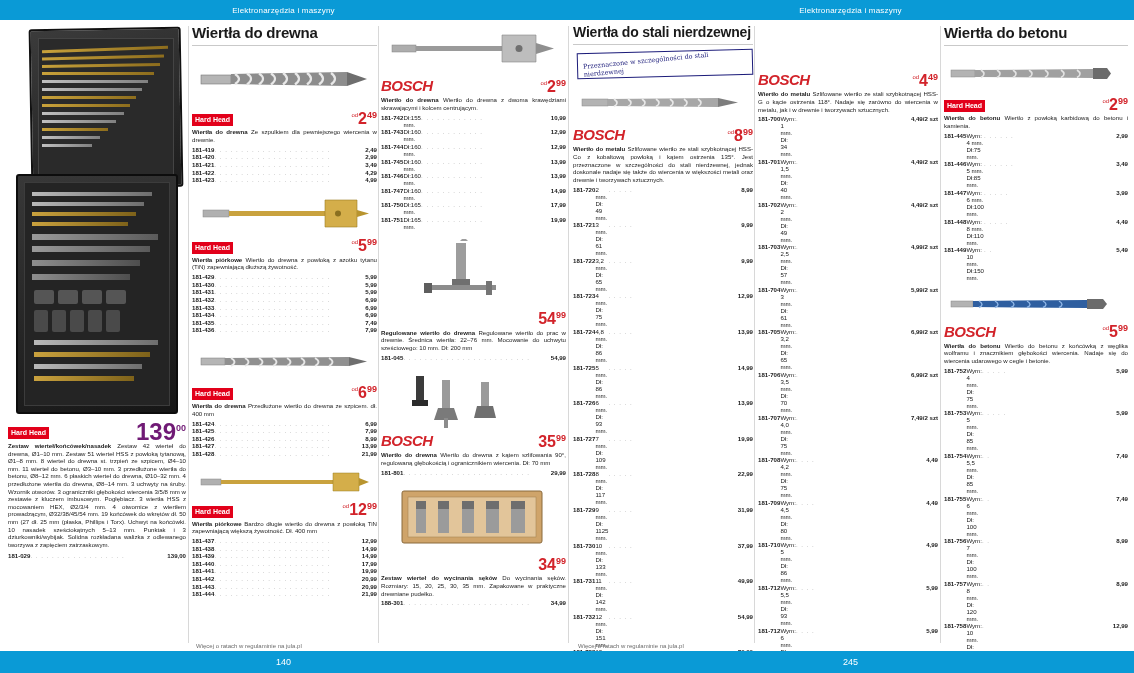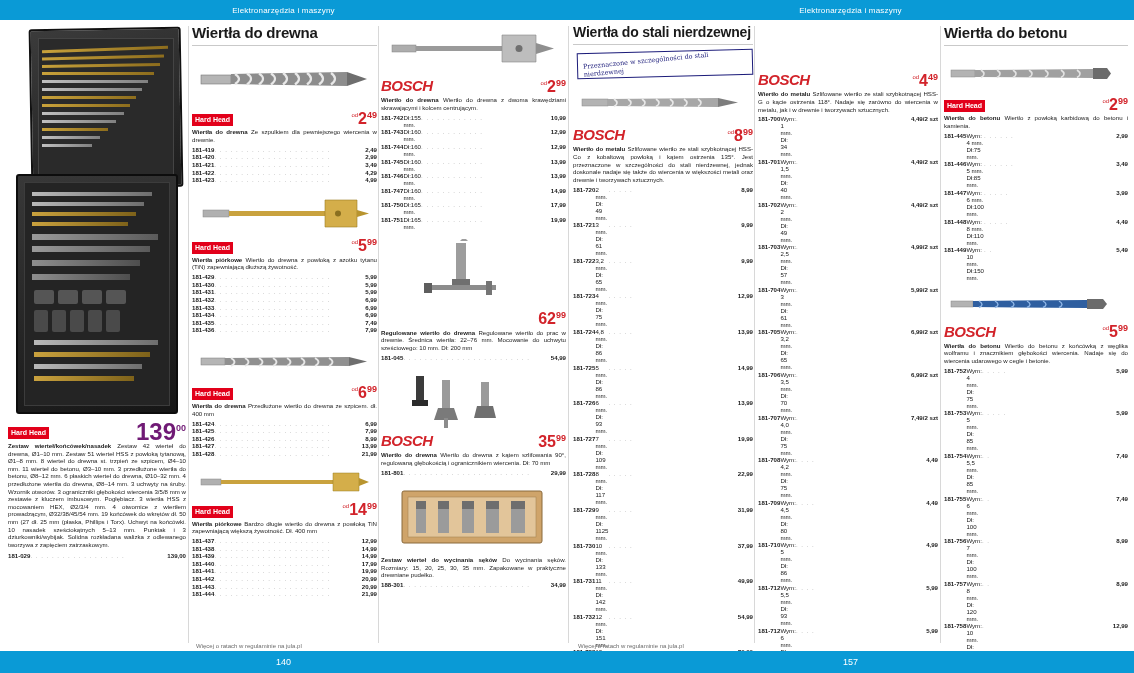--- a/index.html
+++ b/index.html
@@ -333,21 +333,21 @@
         <svg width="175" height="30" viewBox="0 0 175 30">
           <rect x="4" y="12" width="20" height="6" fill="#b0b0b0" stroke="#888" stroke-width=".5"></rect>
           <rect x="24" y="13" width="112" height="4" fill="#c9a23e"></rect>
           <path d="M136 6 L162 6 L162 24 L136 24 Z" fill="#d4ae4a" stroke="#9a7c22" stroke-width=".5"></path>
           <path d="M162 11 L172 15 L162 19 Z" fill="#b8942f"></path>
         </svg>
       </div>
       <div style="display:flex;align-items:flex-end;justify-content:space-between;">
         <span class="brand-hh">Hard Head</span>
         <div class="price">
-          <span class="cur">od</span><span>14</span><span class="dec">99</span>
+          <span class="cur">od</span><span>12</span><span class="dec">99</span>
         </div>
       </div>
       <div class="desc" style="margin-top:2px;">
         <b>Wiertła piórkowe</b>
         <span>Bardzo długie wiertło do drewna z powłoką TiN zapewniającą większą żywotność. Dł. 400 mm</span>
       </div>
       <table class="items" style="margin-top:2px;">
         <tbody>
             <tr>
               <td class="code">181-437</td>
@@ -476,21 +476,21 @@
           <rect x="70" y="4" width="10" height="40" fill="#9d9d9d"></rect>
           <rect x="66" y="40" width="18" height="10" fill="#6f6f6f"></rect>
           <rect x="40" y="46" width="70" height="5" fill="#8c8c8c"></rect>
           <rect x="38" y="44" width="8" height="10" fill="#5e5e5e"></rect>
           <path d="M74 2 L82 2 L78 -2 Z" fill="#9d9d9d"></path>
           <rect x="100" y="42" width="6" height="14" fill="#757575"></rect>
         </svg>
       </div>
       <div style="display:flex;align-items:flex-end;justify-content:flex-end;">
         <div class="price">
-          <span>62</span><span class="dec">99</span>
+          <span>54</span><span class="dec">99</span>
         </div>
       </div>
       <div class="desc" style="margin-top:2px;">
         <b>Regulowane wiertło do drewna</b>
         <span>Regulowane wiertło do prac w drewnie. Średnica wiertła: 22–76 mm. Mocowanie do uchwytu sześciowego: 10 mm. Dł: 200 mm</span>
       </div>
       <table class="items" style="margin-top:2px;">
         <tbody>
             <tr>
               <td class="code">181-045</td>
@@ -544,20 +544,25 @@
           <rect x="76" y="18" width="12" height="32" fill="#9b9b9b"></rect>
           <rect x="100" y="18" width="13" height="32" fill="#9b9b9b"></rect>
           <rect x="125" y="18" width="14" height="32" fill="#9b9b9b"></rect>
           <rect x="30" y="18" width="10" height="8" fill="#6e6e6e"></rect>
           <rect x="52" y="18" width="11" height="8" fill="#6e6e6e"></rect>
           <rect x="76" y="18" width="12" height="8" fill="#6e6e6e"></rect>
           <rect x="100" y="18" width="13" height="8" fill="#6e6e6e"></rect>
           <rect x="125" y="18" width="14" height="8" fill="#6e6e6e"></rect>
         </svg>
       </div>
+      <div style="display:flex;align-items:flex-end;justify-content:flex-end;">
+        <div class="price">
+          <span>34</span><span class="dec">99</span>
+        </div>
+      </div>
       <div class="desc" style="margin-top:2px;">
         <b>Zestaw wierteł do wycinania sęków</b>
         <span>Do wycinania sęków. Rozmiary: 15, 20, 25, 30, 35 mm. Zapakowane w praktyczne drewniane pudełko.</span>
       </div>
       <table class="items" style="margin-top:2px;">
         <tbody>
             <tr>
               <td class="code">188-301</td>
               <td class="dots">. . . . . . . . . . . . . . . . . . . . . . . .</td>
               <td class="val">34,99</td>
@@ -918,15 +923,15 @@
 
   </div>
 
   <div class="footnote" style="left:196px;">Więcej o ratach w regulaminie na jula.pl</div>
   <div class="footnote" style="left:578px;">Więcej o ratach w regulaminie na jula.pl</div>
 
   <div class="botbar left">
     <span>140</span>
   </div>
   <div class="botbar right">
-    <span>157</span>
+    <span>245</span>
   </div>
 </div>
 
 </body></html>

